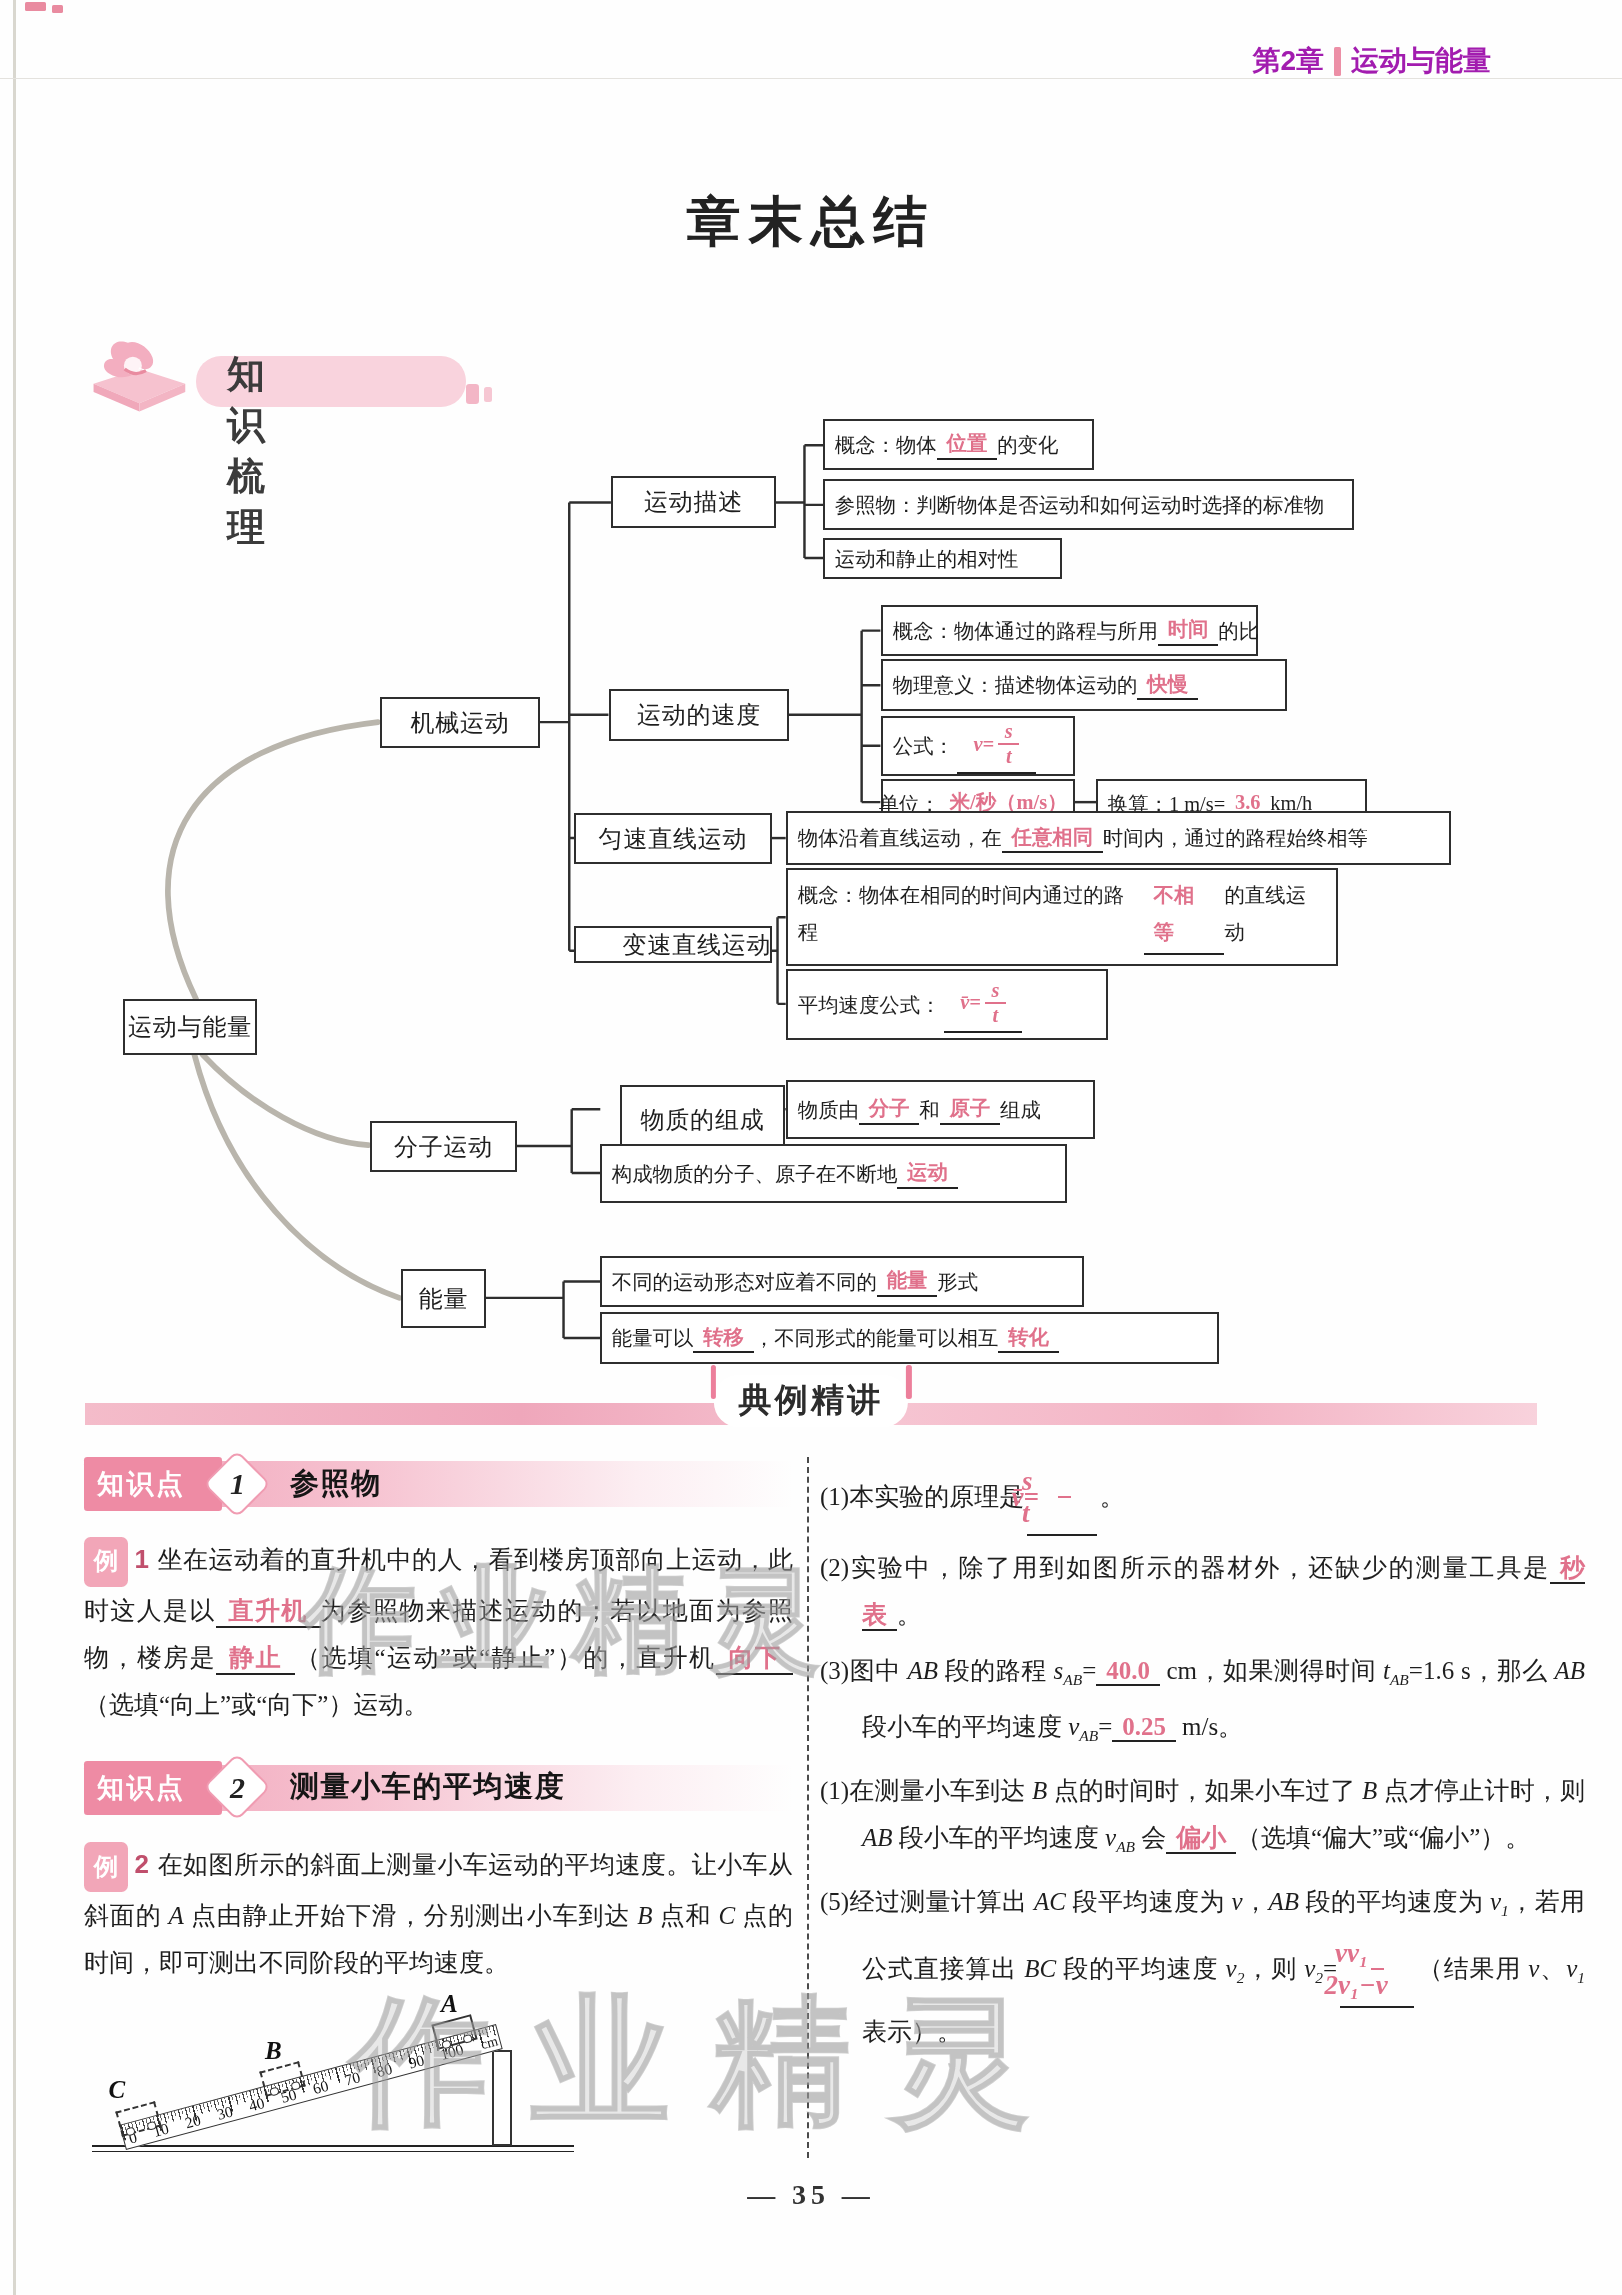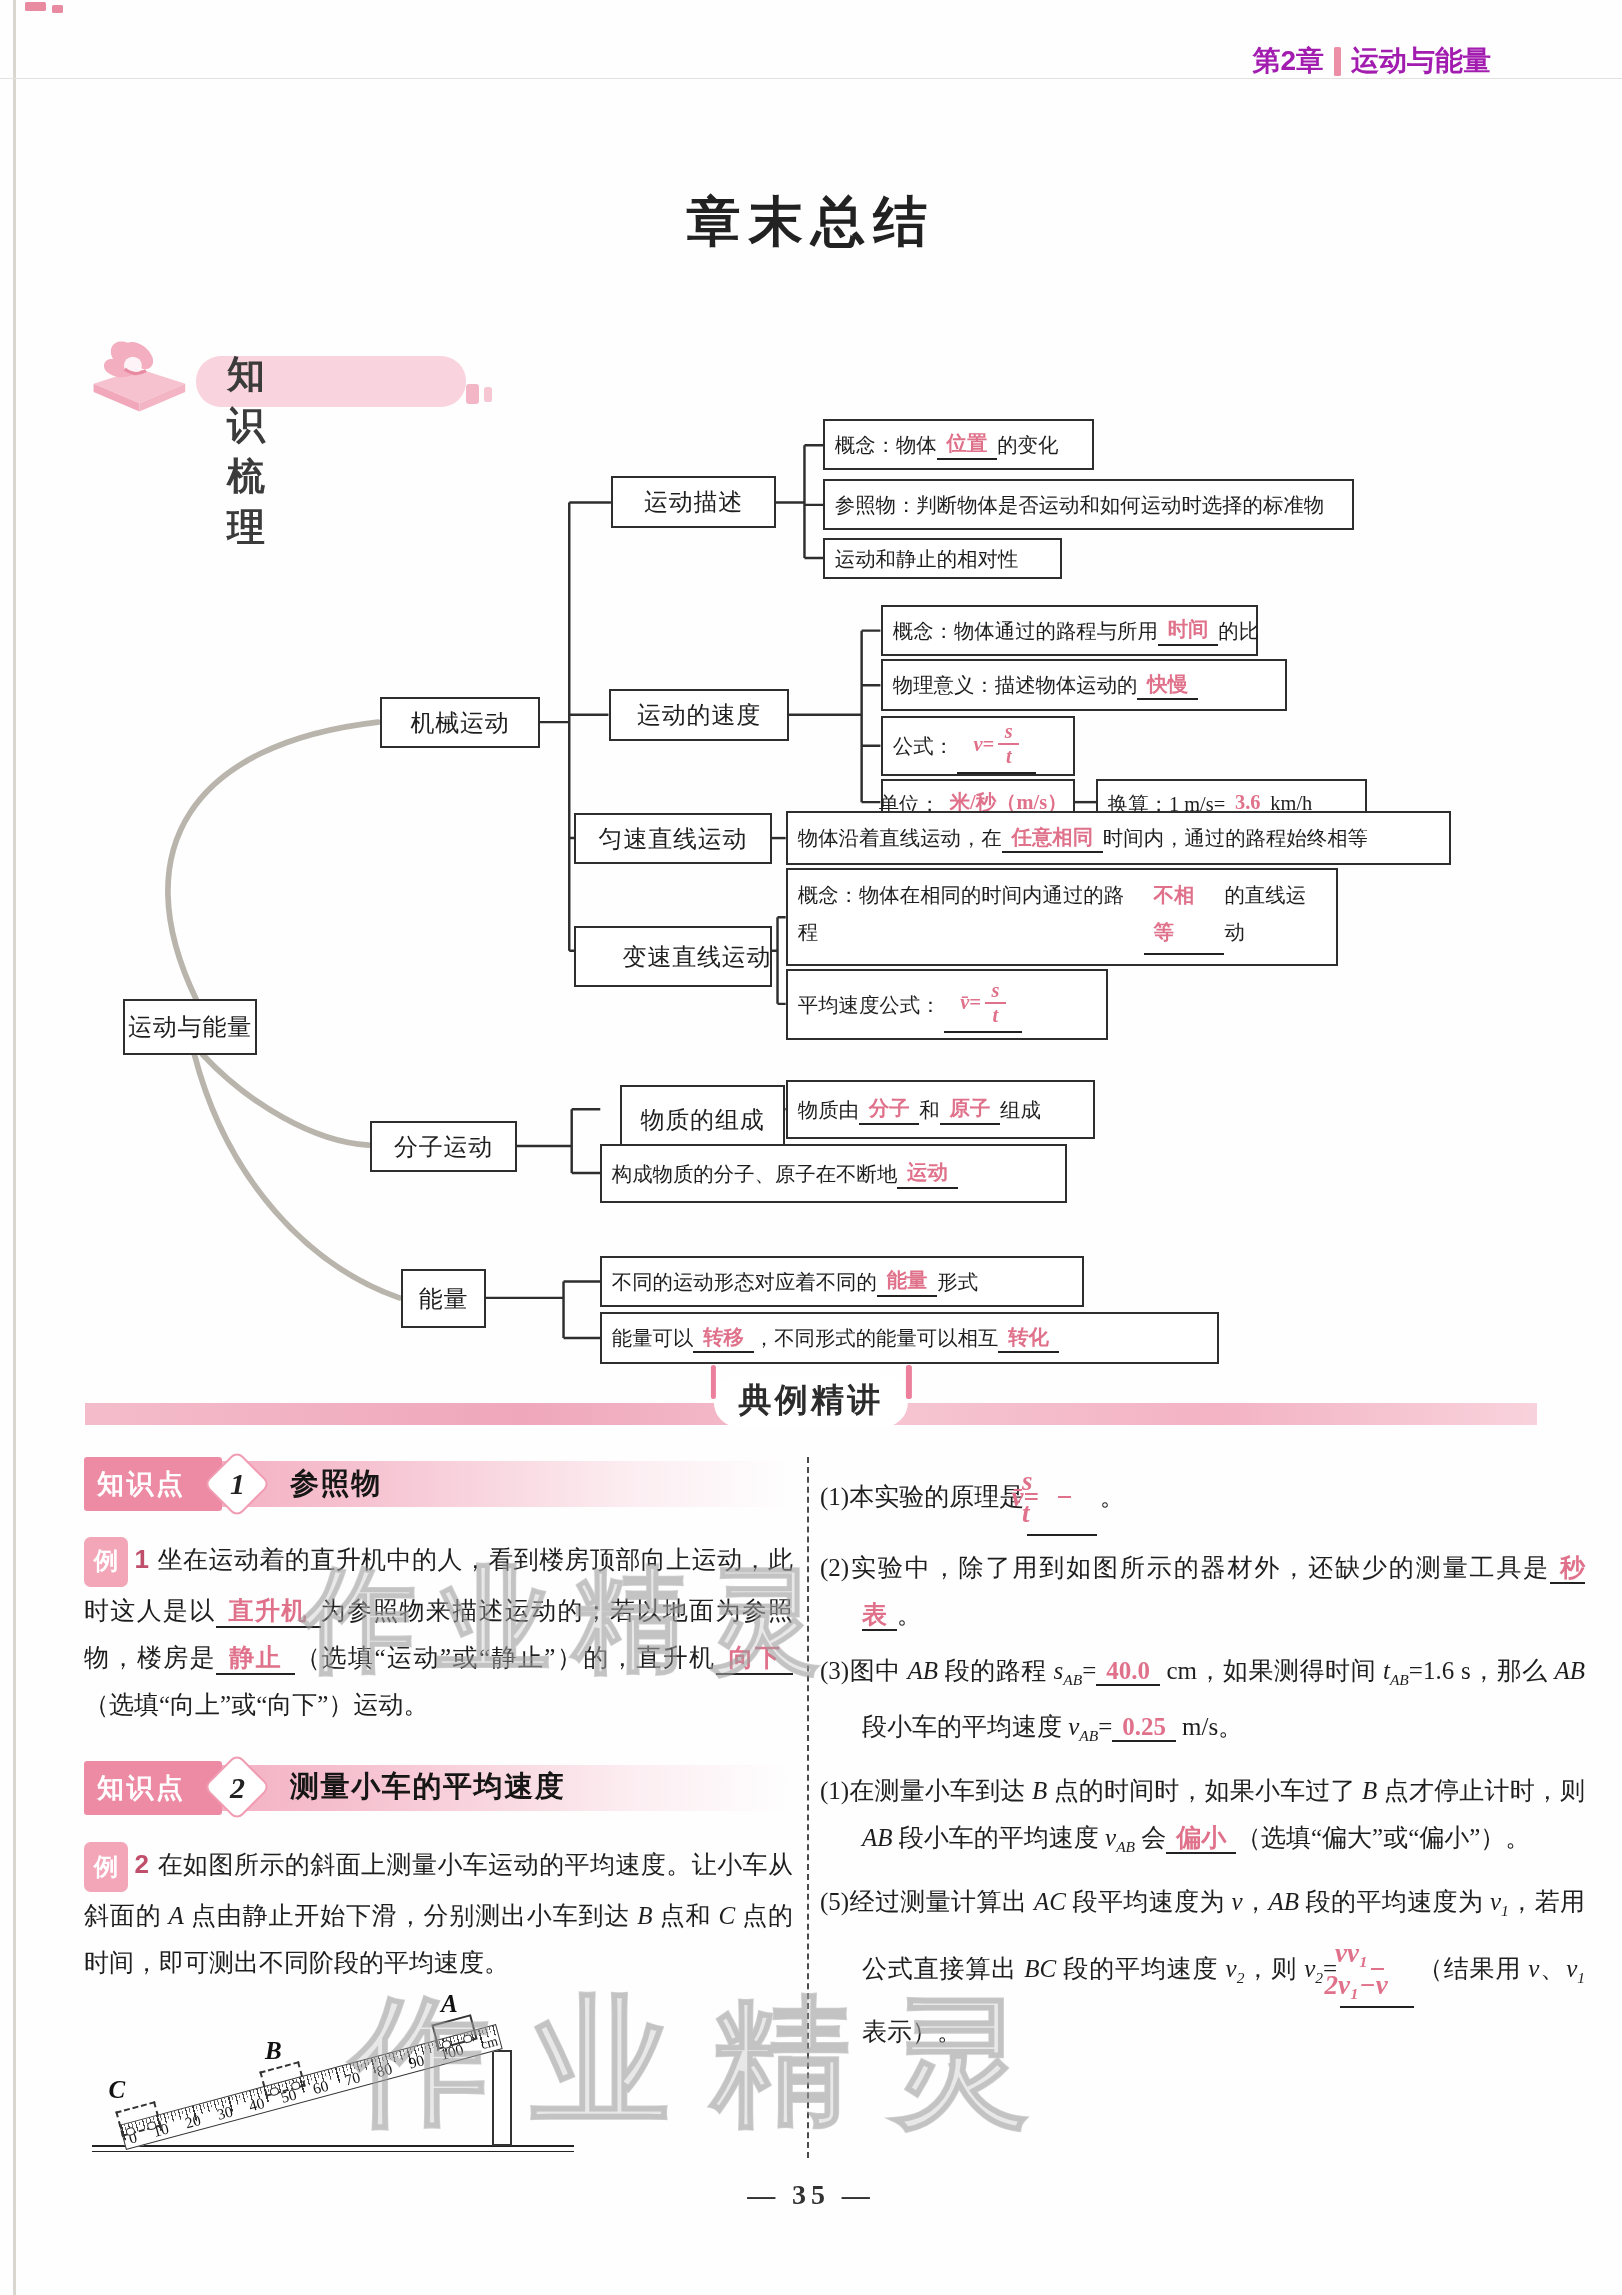--- a/index.html
+++ b/index.html
@@ -209,21 +209,21 @@
         <span> km/h</span>
       </div>
 
     <div class="mbox mnode" style="left:574px;top:813px;width:198px;height:51px;">匀速直线运动</div>
     <div class="mbox mleaf" style="left:786px;top:811px;width:665px;height:54px;">
         <span>物体沿着直线运动，在</span>
         <span class="ans">任意相同</span>
         <span>时间内，通过的路程始终相等</span>
       </div>
 
-    <div class="mbox mnode" style="left:574px;top:926px;width:198px;height:61px;padding-left:48px;">变速直线运动</div>
+    <div class="mbox mnode" style="left:574px;top:926px;width:198px;height:37px;padding-left:48px;">变速直线运动</div>
     <div class="mbox mleaf mwrap" style="left:786px;top:868px;width:552px;height:98px;">
         <span>概念：物体在相同的时间内通过的路程</span>
         <span class="ans">不相等</span>
         <span>的直线运动</span>
       </div>
     <div class="mbox mleaf" style="left:786px;top:969px;width:322px;height:71px;">
         <span>平均速度公式：</span>
         <span class="frac ans">
           <span class="flead">v̄=</span>
           <span class="fstack">

